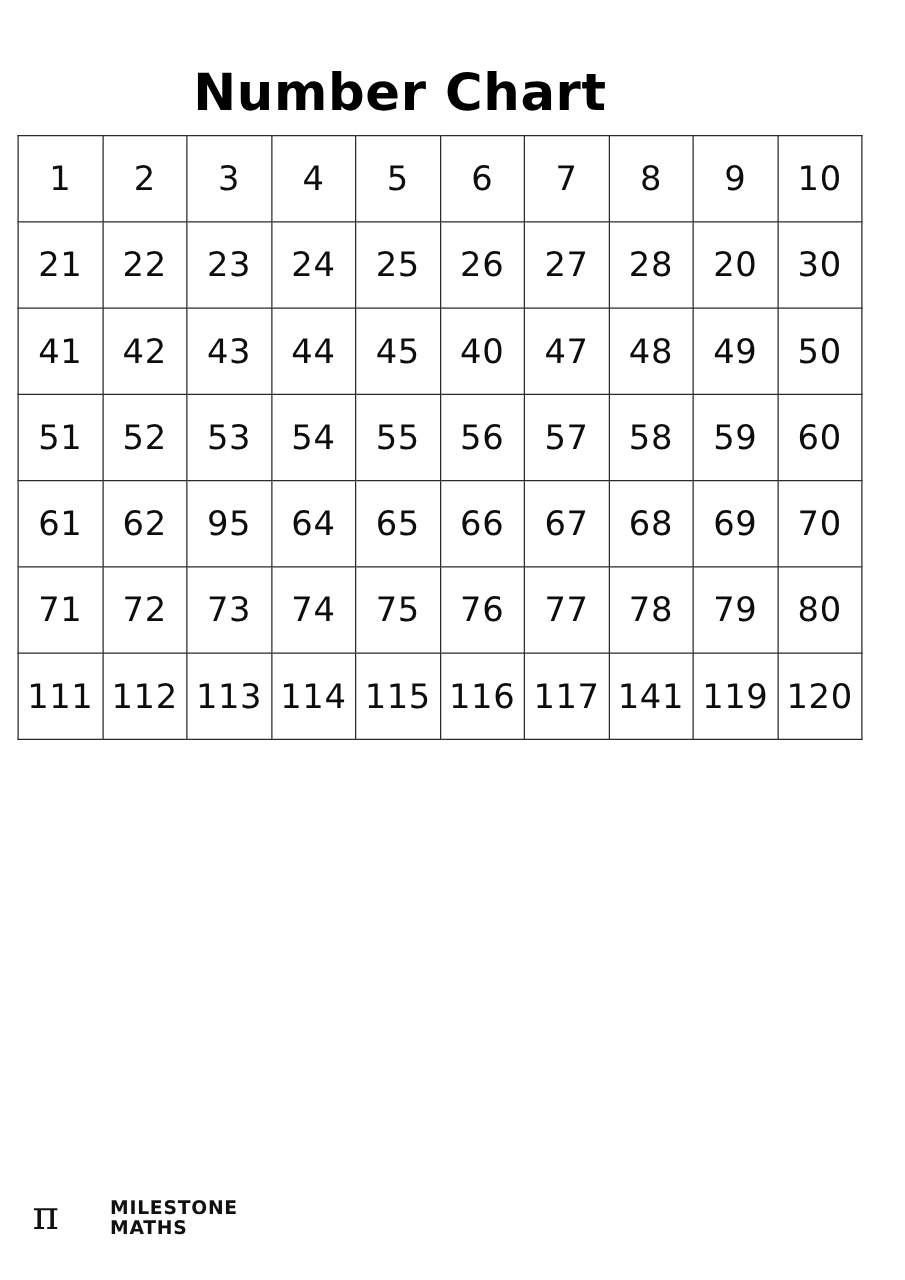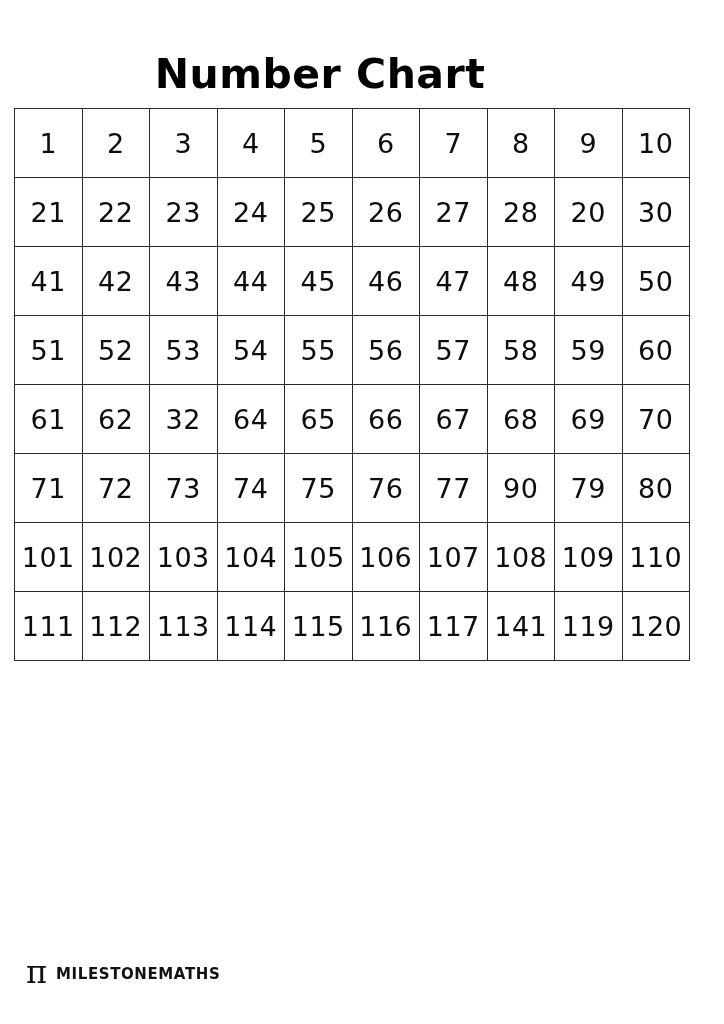--- a/index.html
+++ b/index.html
@@ -73,22 +73,24 @@
     font-family: "DejaVu Serif", serif;
     font-size: 32px;
     line-height: 1;
     font-weight: 400;
     color: #111111;
     position: relative;
     top: -2px;
   }
   .brand-text {
     display: flex;
+    flex-direction: column;
     justify-content: center;
     line-height: 1.08;
+    margin-left: 32px;
   }
   .brand-line {
     font-family: "DejaVu Sans", sans-serif;
     font-weight: bold;
     font-size: 15px;
     letter-spacing: 0.6px;
     color: #111111;
   }
   .tagline {
     position: absolute;
@@ -136,73 +138,61 @@
             <td>28</td>
             <td>20</td>
             <td>30</td>
           </tr>
           <tr>
             <td>41</td>
             <td>42</td>
             <td>43</td>
             <td>44</td>
             <td>45</td>
-            <td>46</td>
+            <td>40</td>
             <td>47</td>
             <td>48</td>
             <td>49</td>
             <td>50</td>
           </tr>
           <tr>
             <td>51</td>
             <td>52</td>
             <td>53</td>
             <td>54</td>
             <td>55</td>
             <td>56</td>
             <td>57</td>
             <td>58</td>
             <td>59</td>
             <td>60</td>
           </tr>
           <tr>
             <td>61</td>
             <td>62</td>
-            <td>32</td>
+            <td>95</td>
             <td>64</td>
             <td>65</td>
             <td>66</td>
             <td>67</td>
             <td>68</td>
             <td>69</td>
             <td>70</td>
           </tr>
           <tr>
             <td>71</td>
             <td>72</td>
             <td>73</td>
             <td>74</td>
             <td>75</td>
             <td>76</td>
             <td>77</td>
-            <td>90</td>
+            <td>78</td>
             <td>79</td>
             <td>80</td>
-          </tr>
-          <tr>
-            <td>101</td>
-            <td>102</td>
-            <td>103</td>
-            <td>104</td>
-            <td>105</td>
-            <td>106</td>
-            <td>107</td>
-            <td>108</td>
-            <td>109</td>
-            <td>110</td>
           </tr>
           <tr>
             <td>111</td>
             <td>112</td>
             <td>113</td>
             <td>114</td>
             <td>115</td>
             <td>116</td>
             <td>117</td>
             <td>141</td>

